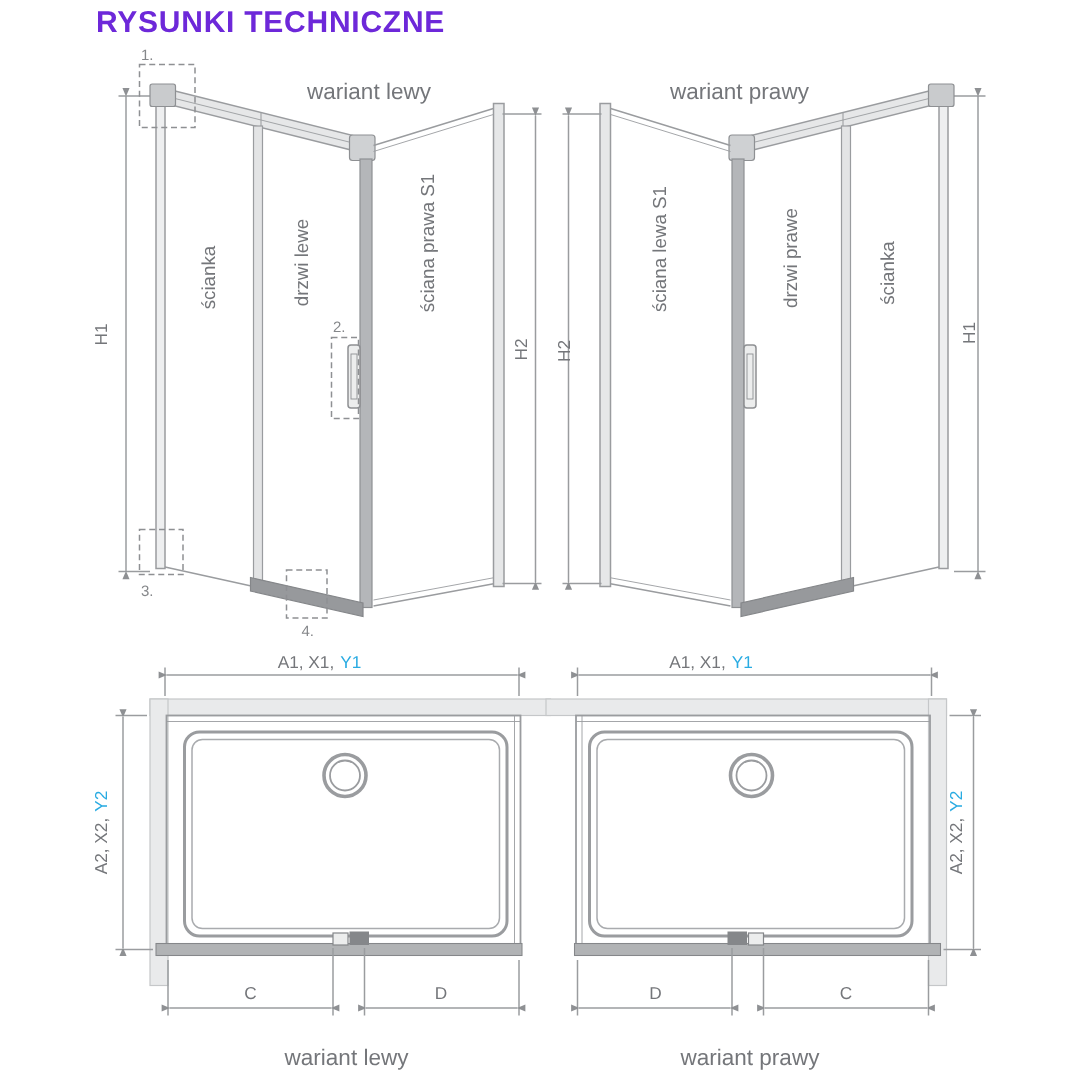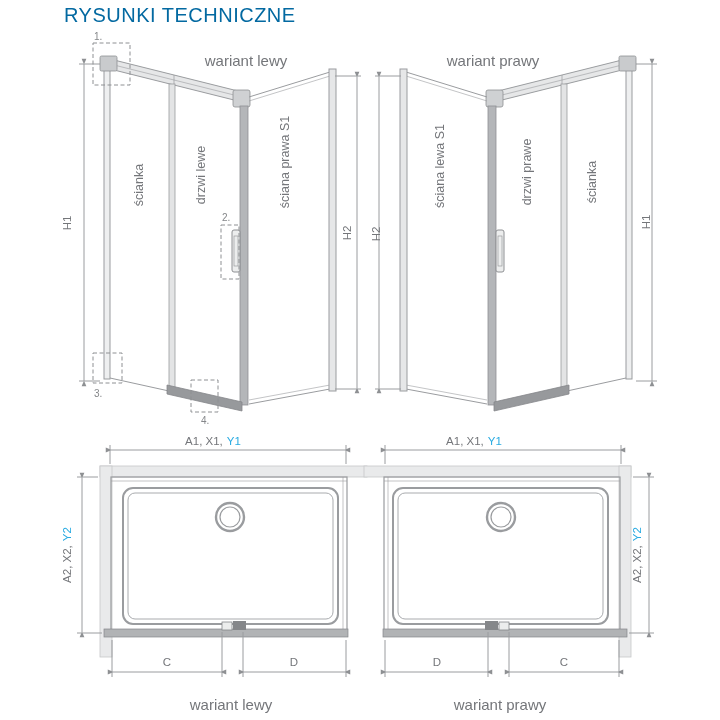--- a/index.html
+++ b/index.html
@@ -2,21 +2,21 @@
 <html><head>
 <meta charset="utf-8">
 <style>
   html,body{margin:0;padding:0;background:#ffffff;}
   .page{
     position:relative;width:720px;height:720px;background:#ffffff;overflow:hidden;
     font-family:"Liberation Sans", sans-serif;
   }
   .page-title{
     position:absolute;left:64px;top:4px;margin:0;
-    font-size:20px;font-weight:400;letter-spacing:.5px;color:#0369a1;
+    font-size:20px;font-weight:700;letter-spacing:.5px;color:#6d28d9;
   }
   svg text{
     font-family:"Liberation Sans", sans-serif;
     fill:#74767a;
   }
   .t-variant{font-size:15px;}
   .t-panel{font-size:12.5px;}
   .t-dim{font-size:11.5px;}
   .t-marker{font-size:10px;fill:#85878a;}
   .blue{fill:#29abe2;}

